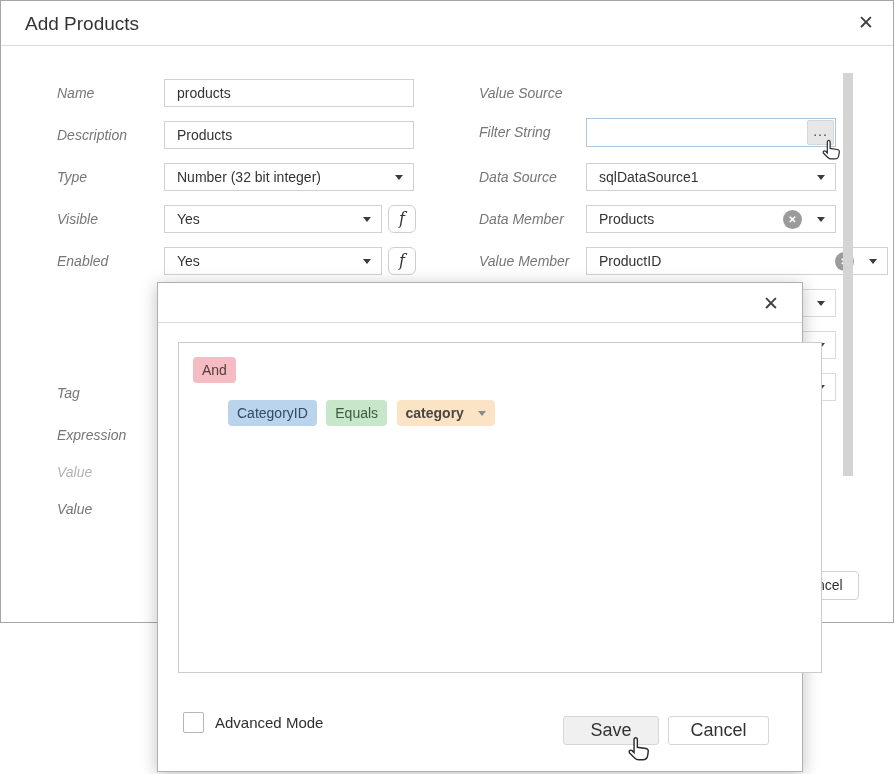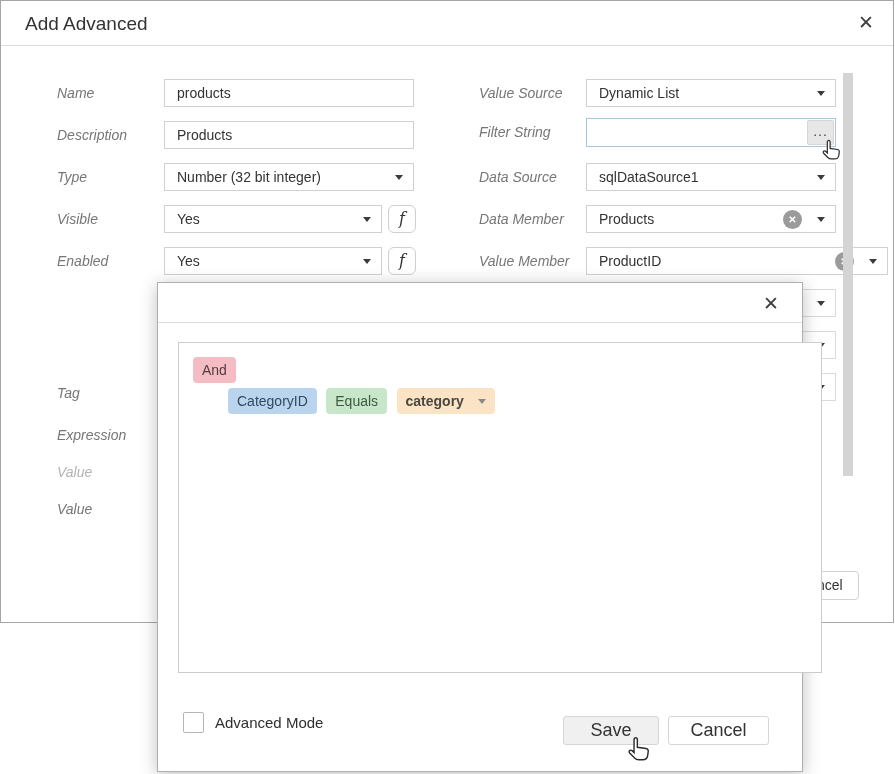--- a/index.html
+++ b/index.html
@@ -62,21 +62,21 @@
                 border-bottom:1px solid #dcdcdc; }
   .mdl-title { position:absolute; left:40px; top:0; line-height:40px; font-size:19px; color:#333; }
 
   .filter-box { position:absolute; left:20px; top:59px; width:644px; height:331px;
                 border:1px solid #cccccc; background:#fff; }
 
   .chip { display:inline-flex; align-items:center; height:26px; padding:0 9px;
           border-radius:4px; font-size:14px; margin-right:5px; cursor:pointer; }
   .chip-group    { position:absolute; left:14px; top:14px; background:#f5bdc3; color:#533c40; }
   .chip-row      { position:absolute; left:49px; top:45px; white-space:nowrap; }
-  .chip-field    { background:#bad4ee; color:#32495f; }
+  .chip-field    { background:#bad4ee; color:#32495f;margin-top:12px; }
   .chip-operator { background:#c8e6c9; color:#3b5a3f; }
   .chip-value    { background:#fae4c5; color:#4c4640;font-weight:bold; }
   .chip-value .tri2 { margin-left:14px; width:0; height:0;
                       border-left:4px solid transparent; border-right:4px solid transparent;
                       border-top:5px solid #8a8a8a; }
 
   .checkbox { position:absolute; left:25px; top:429px; width:21px; height:21px;
               border:1px solid #b5b5b5; background:#fff; border-radius:2px; cursor:pointer; }
   .adv-label { position:absolute; left:57px; top:429px; line-height:21px;
                font-size:15px; color:#2f2f2f; }
@@ -89,21 +89,21 @@
   .cursor { position:absolute; z-index:50; pointer-events:none; }
 </style>
 </head>
 <body>
 
 <div class="page">
 
   <div class="dialog">
 
     <div class="dlg-header">
-      <div class="dlg-title">Add Advanced</div>
+      <div class="dlg-title">Add Products</div>
       <div class="close-x">✕</div>
     </div>
 
     <div class="lbl" style="left:56px;top:78px">Name</div>
     <div class="ctl" style="left:163px;top:78px;width:250px">
       <input value="products" style="">
     </div>
 
     <div class="lbl" style="left:56px;top:120px">Description</div>
     <div class="ctl" style="left:163px;top:120px;width:250px">
@@ -129,24 +129,20 @@
       <span class="tri"></span>
     </div>
     <div class="fx-btn" style="left:387px;top:246px">f</div>
 
     <div class="lbl" style="left:56px;top:378px">Tag</div>
     <div class="lbl" style="left:56px;top:420px">Expression</div>
     <div class="lbl muted" style="left:56px;top:457px">Value</div>
     <div class="lbl" style="left:56px;top:494px">Value</div>
 
     <div class="lbl" style="left:478px;top:78px">Value Source</div>
-    <div class="ctl" style="left:585px;top:78px;width:250px">
-      <span class="selval">Dynamic List</span>
-      <span class="tri"></span>
-    </div>
 
     <div class="lbl" style="left:478px;top:117px">Filter String</div>
     <div class="ctl focus-border" style="left:585px;top:117px;width:250px;height:29px">
       <input value="" style="">
       <div class="ellipsis-btn">...</div>
     </div>
 
     <div class="lbl" style="left:478px;top:162px">Data Source</div>
     <div class="ctl" style="left:585px;top:162px;width:250px">
       <span class="selval">sqlDataSource1</span>

